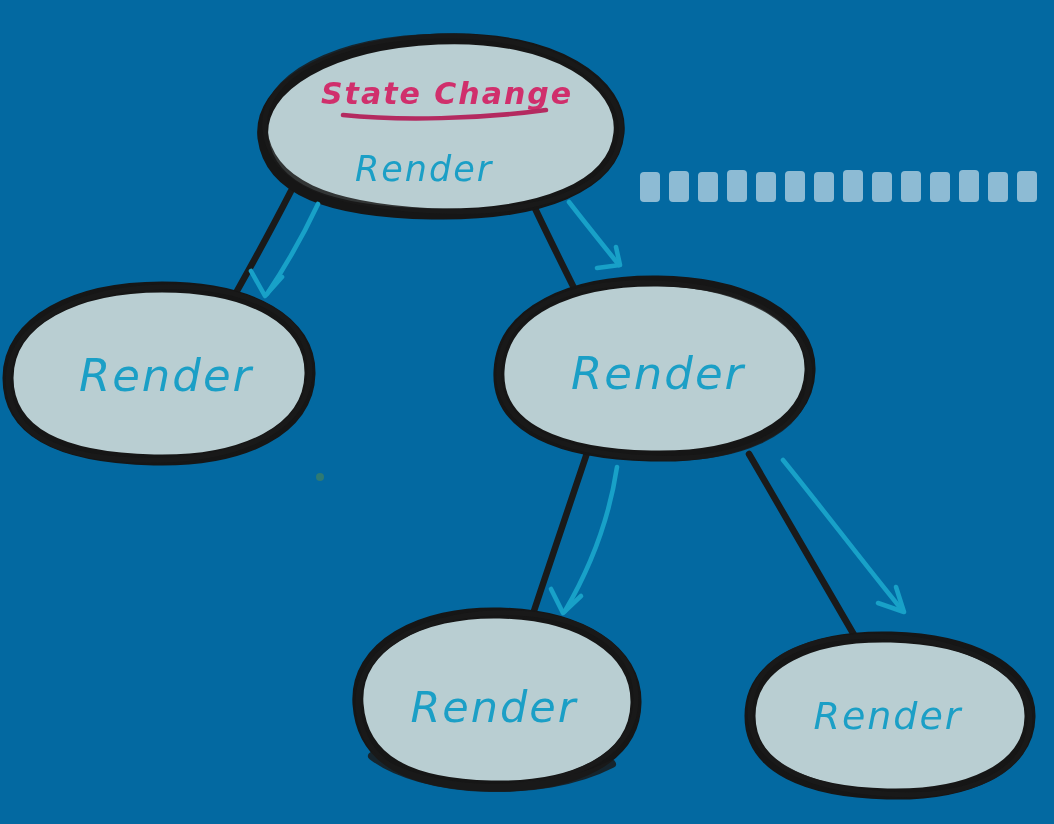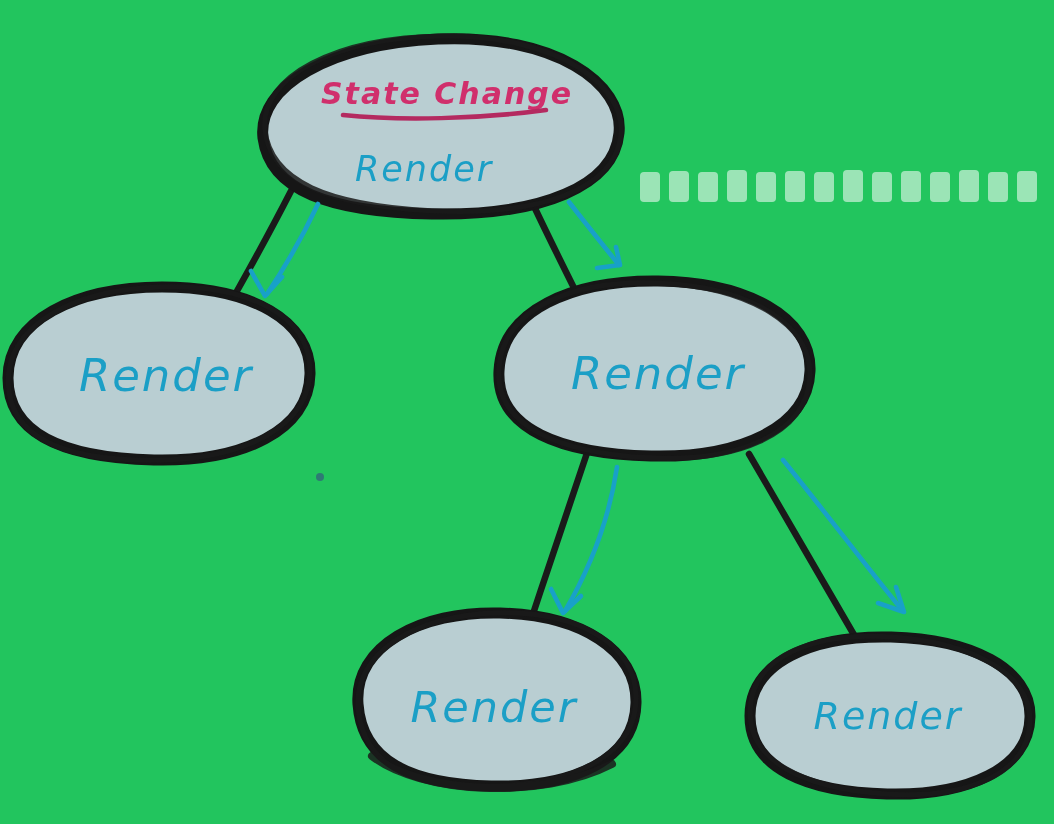--- a/index.html
+++ b/index.html
@@ -4,21 +4,21 @@
 <style>
   html, body {
     margin: 0;
     padding: 0;
     background: #e9eeea;
   }
   .canvas {
     position: relative;
     width: 1054px;
     height: 824px;
-    background: #22c55e;
+    background: #0369a1;
     overflow: hidden;
     font-family: "DejaVu Sans", sans-serif;
   }
   svg { display: block; }
 
   .node-body {
     fill: #b9ced2;
     stroke: #161616;
     stroke-width: 11;
     stroke-linejoin: round;

